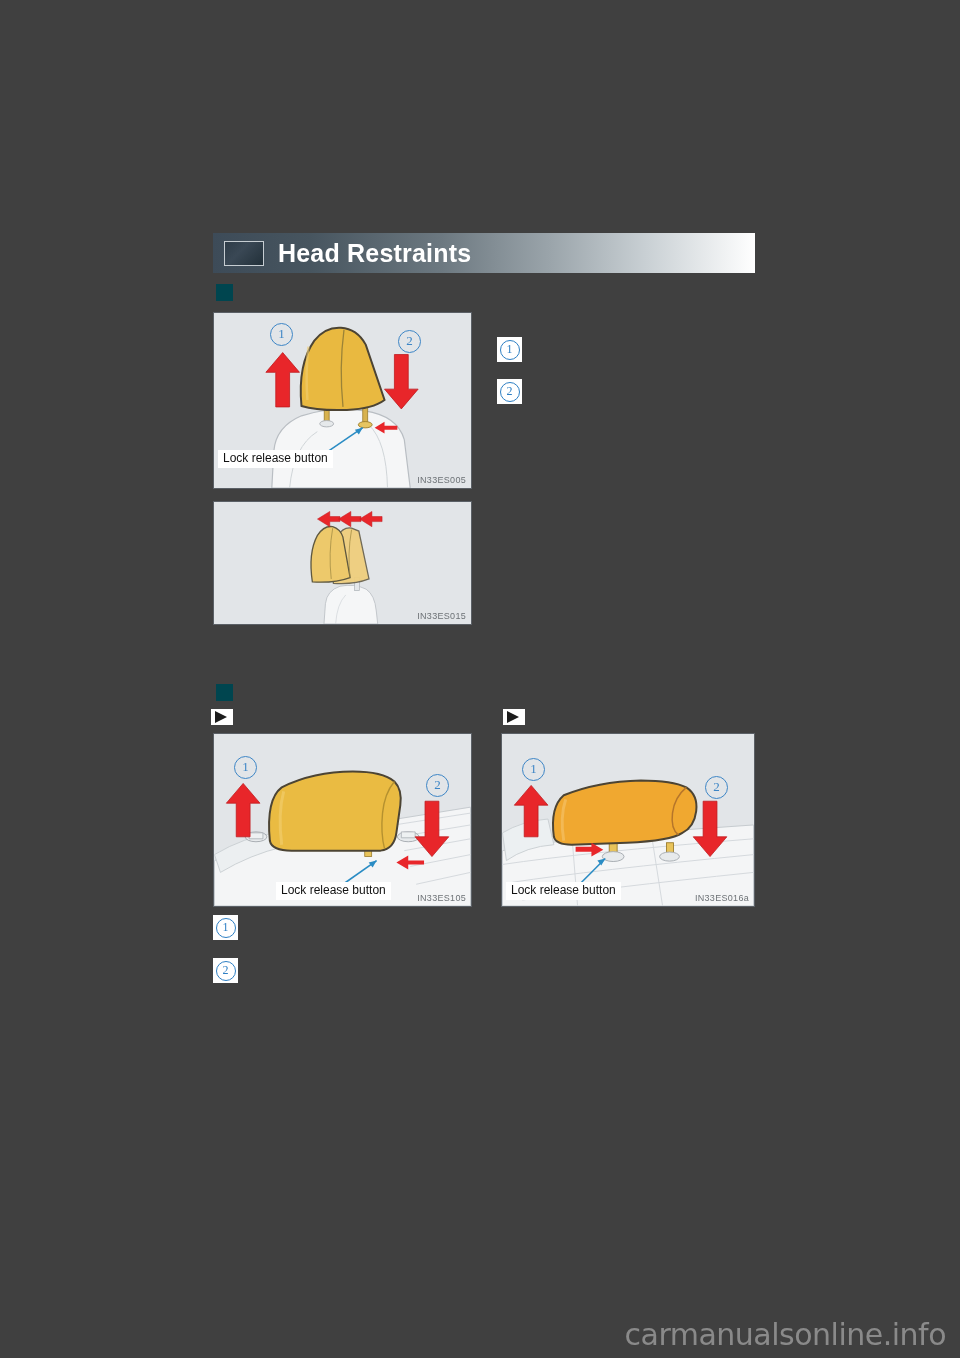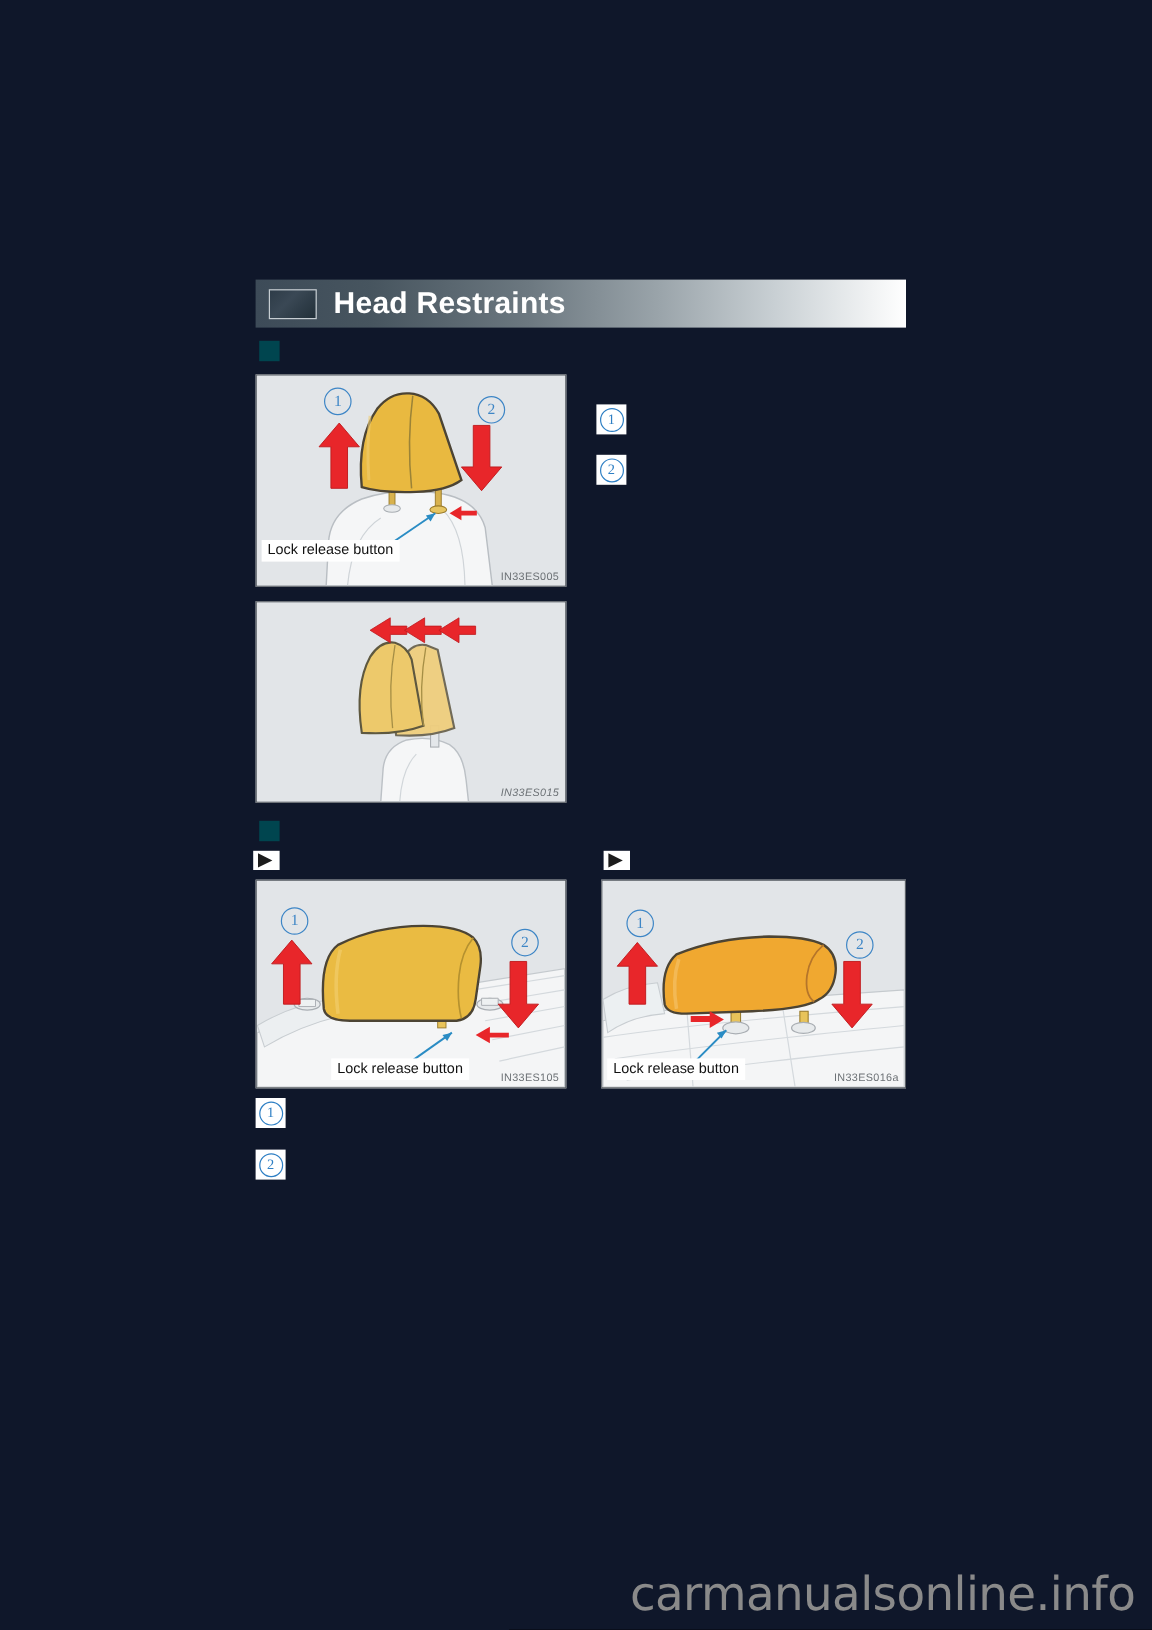--- a/index.html
+++ b/index.html
@@ -10,21 +10,21 @@
   body {
     width: 960px;
     height: 1358px;
     position: relative;
     overflow: hidden;
     font-family: "Liberation Sans", sans-serif;
   }
   .page {
     position: absolute;
     inset: 0;
-    background: #0f172a;
+    background: #404040;
   }
 
   
   .section-header {
     position: absolute;
     left: 213px;
     top: 233px;
     width: 542px;
     height: 40px;
     background: linear-gradient(to right, #3d4b58 0%, #47555f 18%, #6c7880 42%, #9aa4aa 62%, #c9d0d4 80%, #ffffff 100%);
@@ -160,21 +160,21 @@
     font-family: "Liberation Serif", serif;
     background: transparent;
   }
 
   
   .watermark {
     position: absolute;
     right: 14px;
     bottom: 6px;
     color: #8a8a8a;
-    font-size: 39px;
+    font-size: 30px;
     letter-spacing: -0.5px;
     font-family: "DejaVu Sans", sans-serif;
   }
 </style>
 </head>
 <body>
 
 <div class="page">
 
   <div class="section-header">
@@ -220,21 +220,21 @@
   <div class="circ-num" style="left:497px; top:337px;">
     <span>1</span>
   </div>
   <div class="callout-text" style="left:530px; top:341px;"></div>
 
   <div class="circ-num" style="left:497px; top:379px;">
     <span>2</span>
   </div>
   <div class="callout-text" style="left:530px; top:383px;"></div>
 
-  <div class="illus" style="left:213px; top:501px; width:259px; height:168px;font-style:italic;">
+  <div class="illus" style="left:213px; top:501px; width:259px; height:124px;">
     <svg viewBox="0 0 259 168" xmlns="http://www.w3.org/2000/svg">
       <rect x="0" y="0" width="259" height="168" fill="#e2e5e8"></rect>
 
       <path d="M104 168 L106 140 Q108 122 126 116 Q146 112 162 120 Q174 128 176 150 L178 168 Z" fill="#f5f6f7" stroke="#bcc1c6" stroke-width="1.2"></path>
       <path d="M120 168 Q122 140 134 128" fill="none" stroke="#d1d6da" stroke-width="1"></path>
 
       <rect x="146" y="104" width="7" height="18" fill="#e4e7ea" stroke="#a8adb2" stroke-width="0.9"></rect>
 
       <path d="M117 112 Q110 72 122 48 Q130 34 142 36 L152 40 L166 106 Q146 114 117 112 Z" fill="#efce7d" stroke="#6b6450" stroke-width="1.8" opacity="0.95"></path>
 

